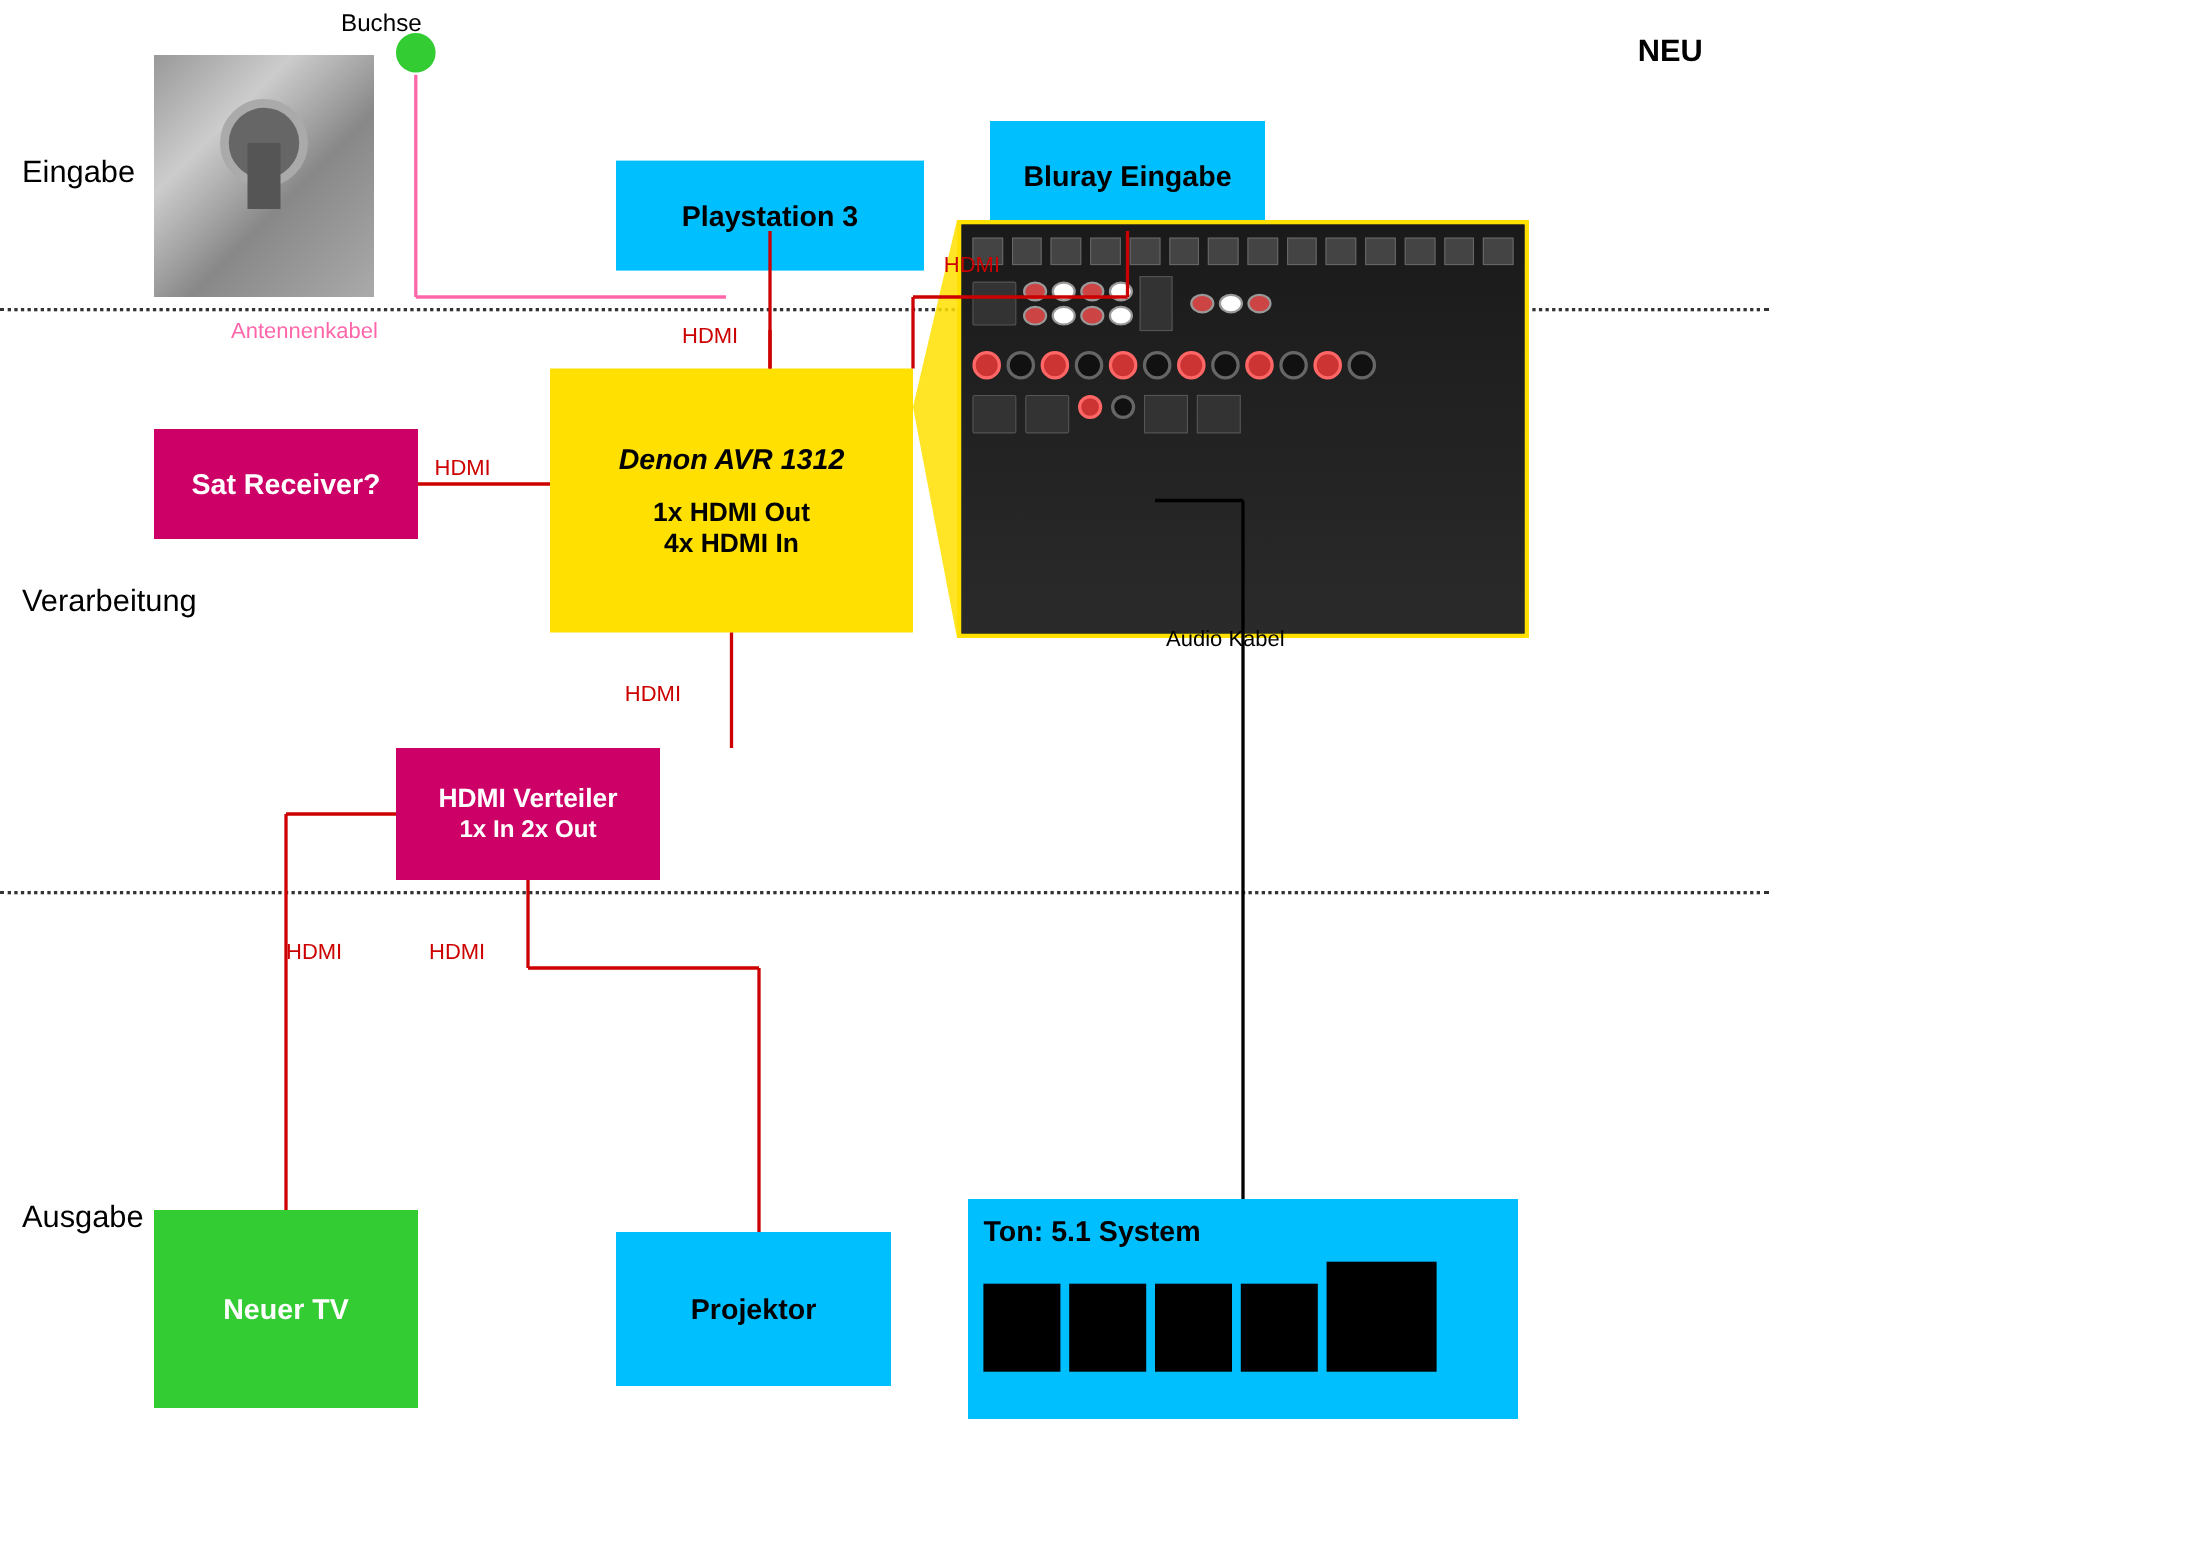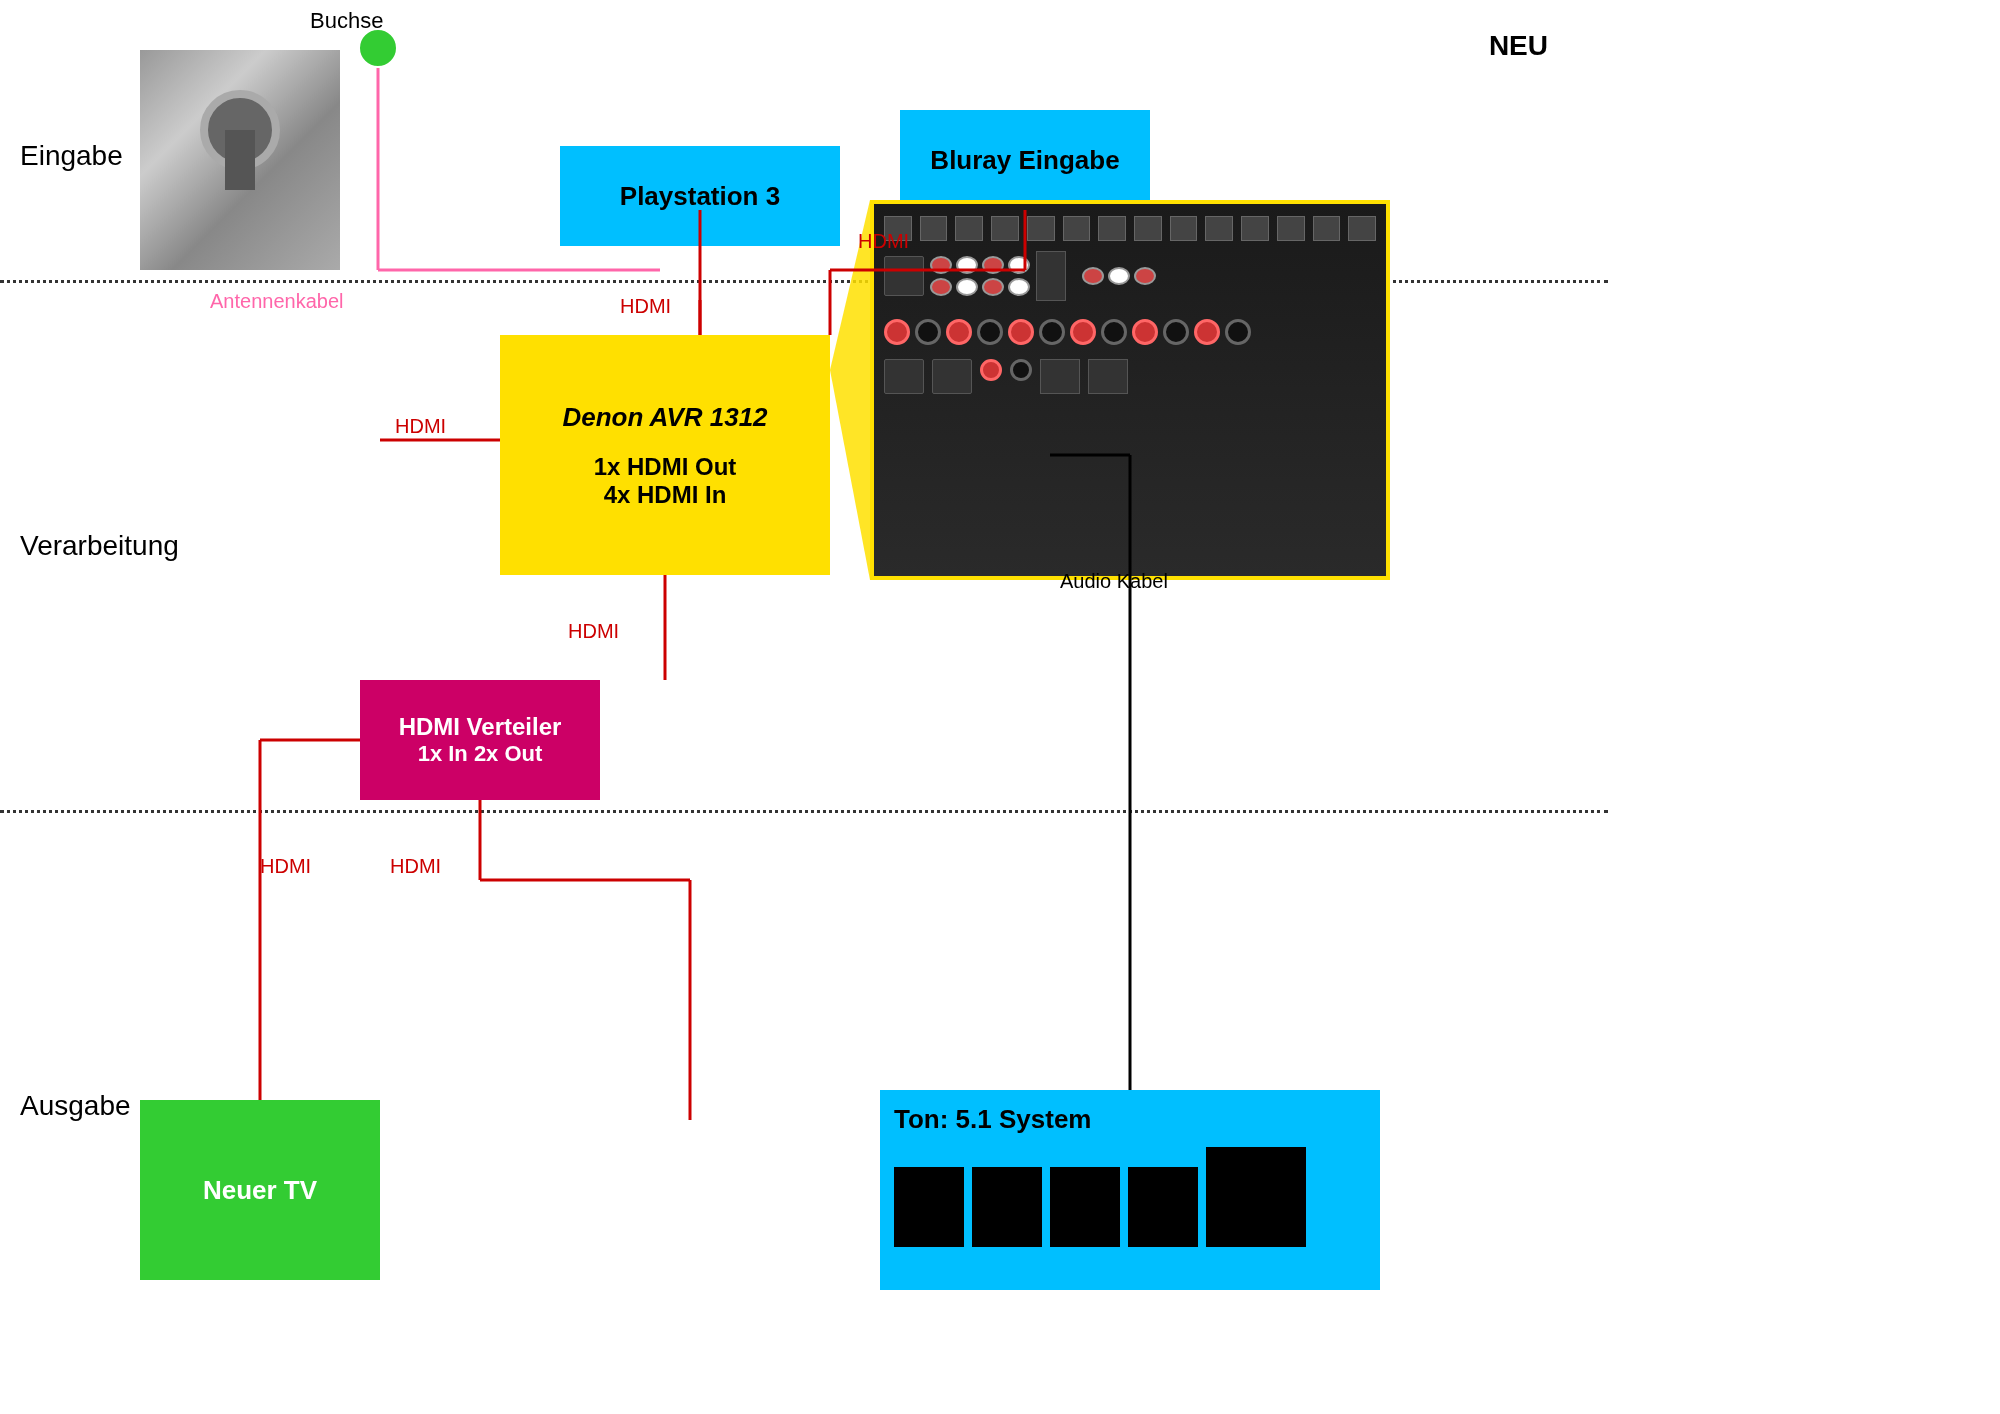--- a/index.html
+++ b/index.html
@@ -159,20 +159,23 @@
   </div>
 
   <div class="device-box box-cyan" style="top:110px; left:560px; width:280px; height:100px;margin-top:36px;">
     <span>Playstation 3</span>
   </div>
 
   <div class="device-box box-cyan" style="top:110px; left:900px; width:250px; height:100px;">
     <span>Bluray Eingabe</span>
   </div>
 
+  <div class="device-box box-magenta" style="top:390px; left:140px; width:240px; height:100px;">
+    <span>Sat Receiver?</span>
+  </div>
 
   <div class="device-box box-yellow" style="top:335px; left:500px; width:330px; height:240px; flex-direction: column;">
     <div style="font-size:26px;font-weight:bold;margin-bottom:20px;font-style:italic;">Denon AVR 1312</div>
     <div style="font-size:24px;font-weight:bold;">1x HDMI Out</div>
     <div style="font-size:24px;font-weight:bold;">4x HDMI In</div>
   </div>
 
   <div class="receiver-photo" style="top:200px; left:870px; width:520px; height:380px;">
 
     <div style="width:100%;height:100%;background:linear-gradient(180deg,#1a1a1a 0%, #2a2a2a 100%); position:relative;">
@@ -255,20 +258,23 @@
 
   <div class="device-box box-magenta" style="top:680px; left:360px; width:240px; height:120px; flex-direction:column;">
     <div style="font-size:24px;">HDMI Verteiler</div>
     <div style="font-size:22px;">1x In 2x Out</div>
   </div>
 
   <div class="device-box box-green" style="top:1100px; left:140px; width:240px; height:180px;">
     <span>Neuer TV</span>
   </div>
 
+  <div class="device-box box-cyan" style="top:1120px; left:560px; width:250px; height:140px;">
+    <span>Projektor</span>
+  </div>
 
   <div class="device-box box-cyan" style="top:1090px; left:880px; width:500px; height:200px; flex-direction:column; align-items:flex-start; justify-content:flex-start; padding:14px;">
     <div style="font-size:26px;font-weight:bold;margin-bottom:12px;">Ton: 5.1 System</div>
     <div style="display:flex;gap:8px;align-items:flex-end;">
       <div style="width:70px;height:80px;background:#000;"></div>
       <div style="width:70px;height:80px;background:#000;"></div>
       <div style="width:70px;height:80px;background:#000;"></div>
       <div style="width:70px;height:80px;background:#000;"></div>
       <div style="width:100px;height:100px;background:#000;"></div>
     </div>

